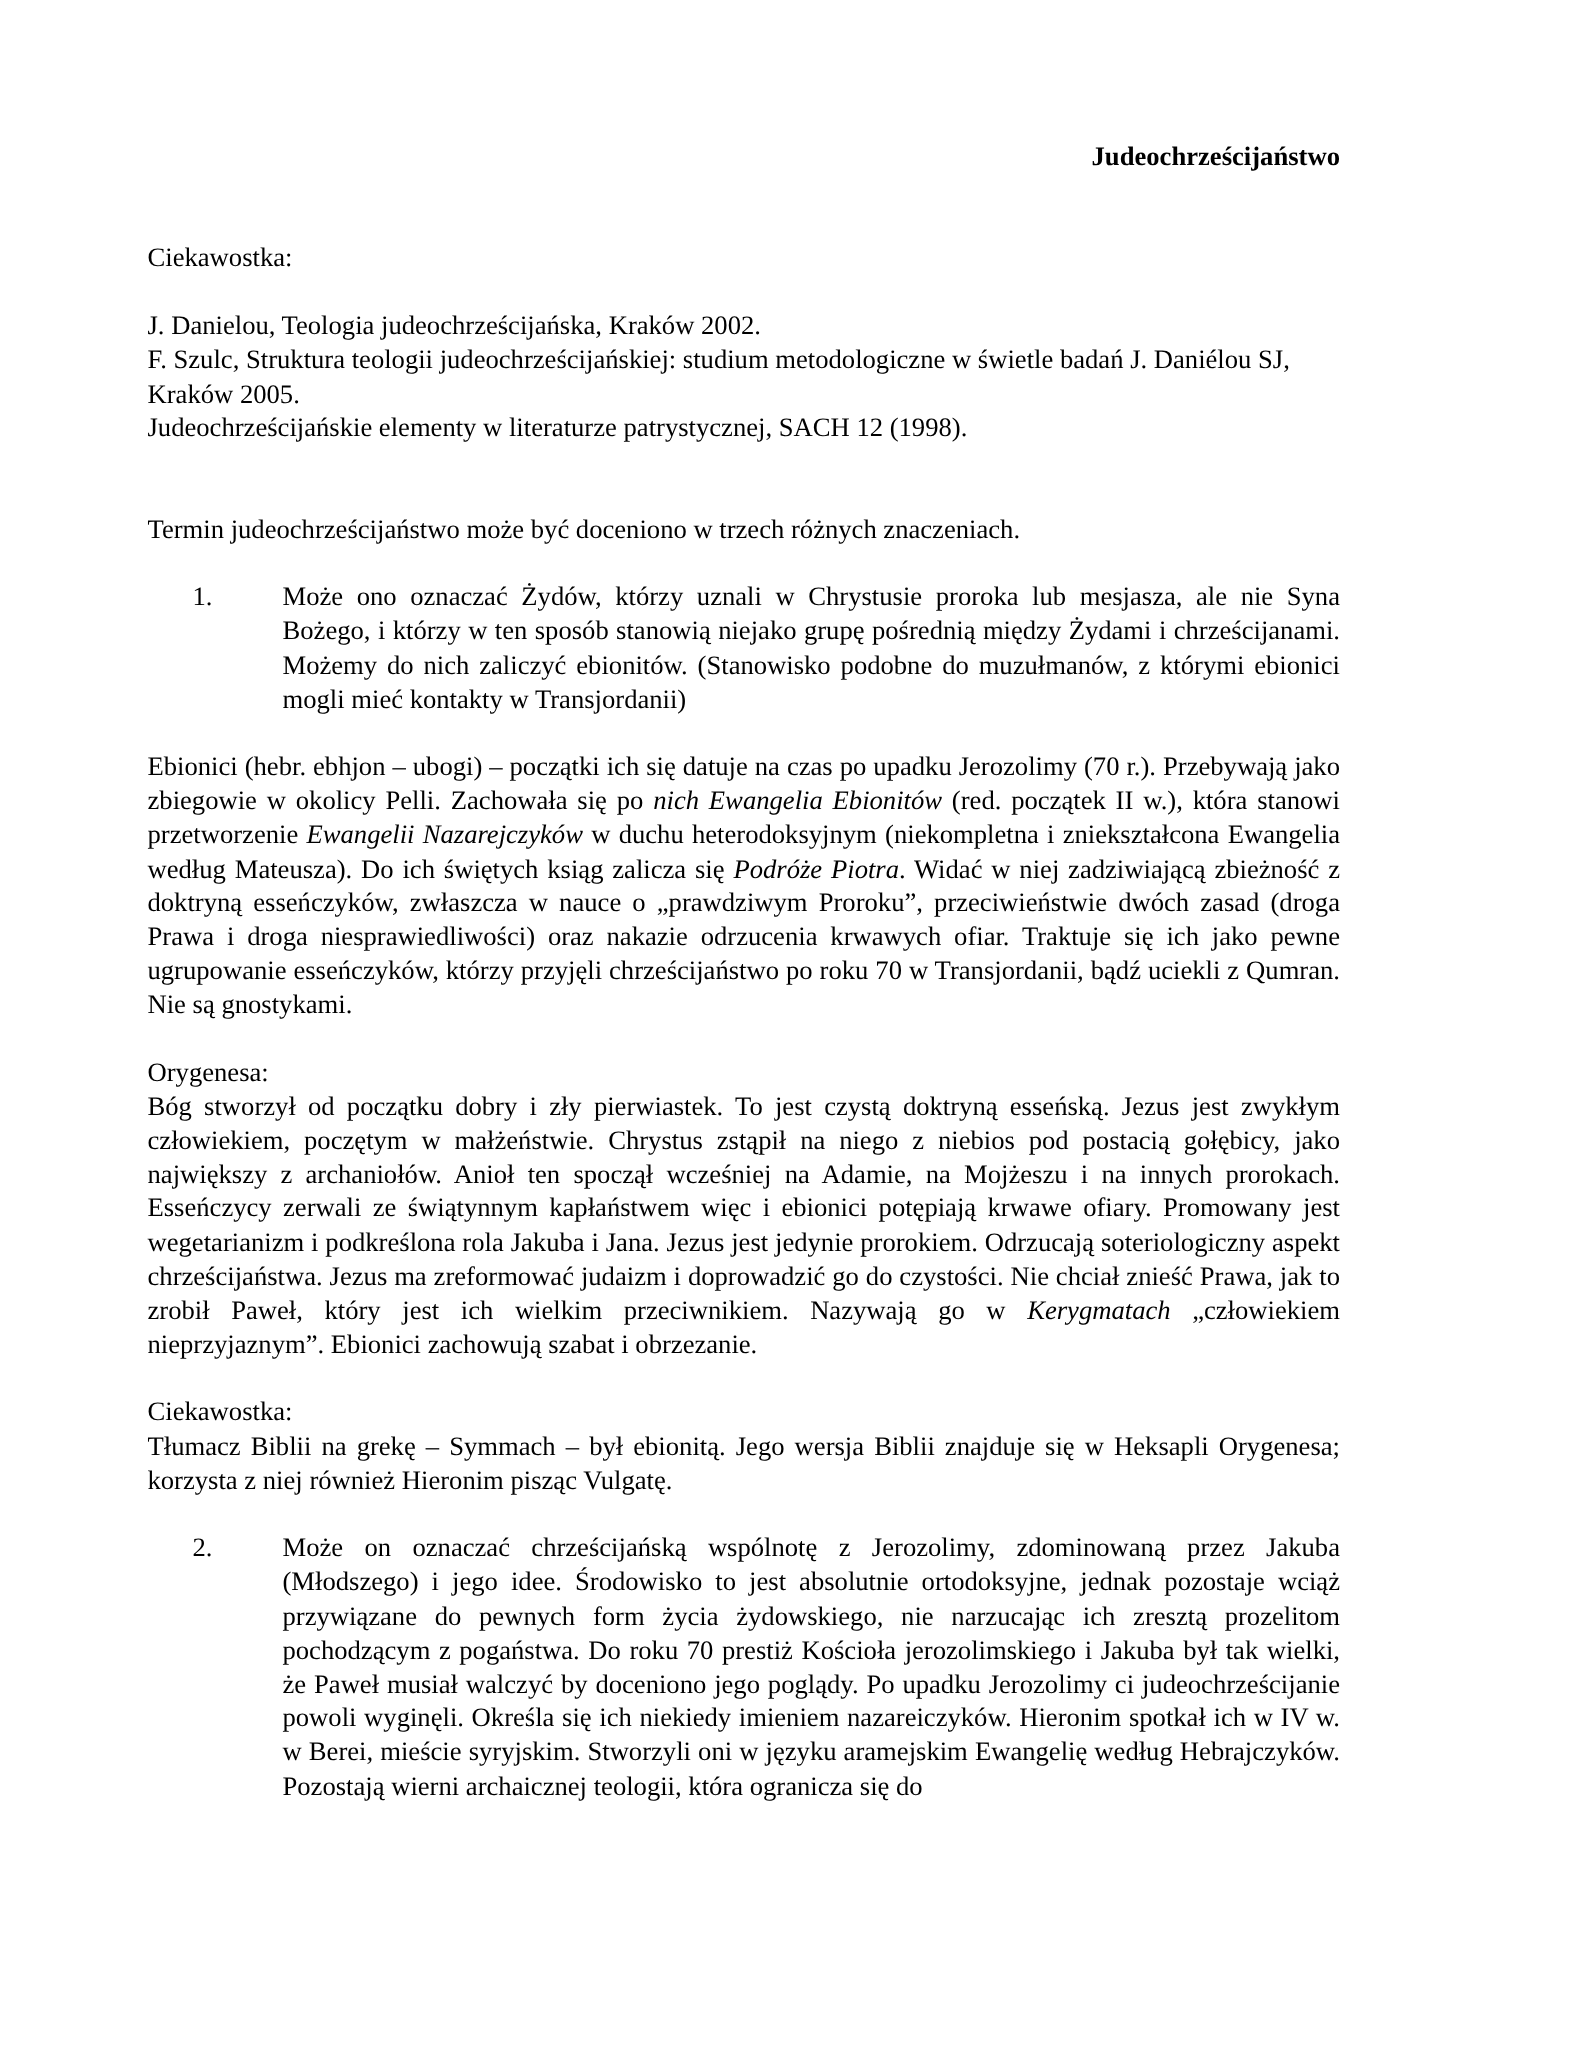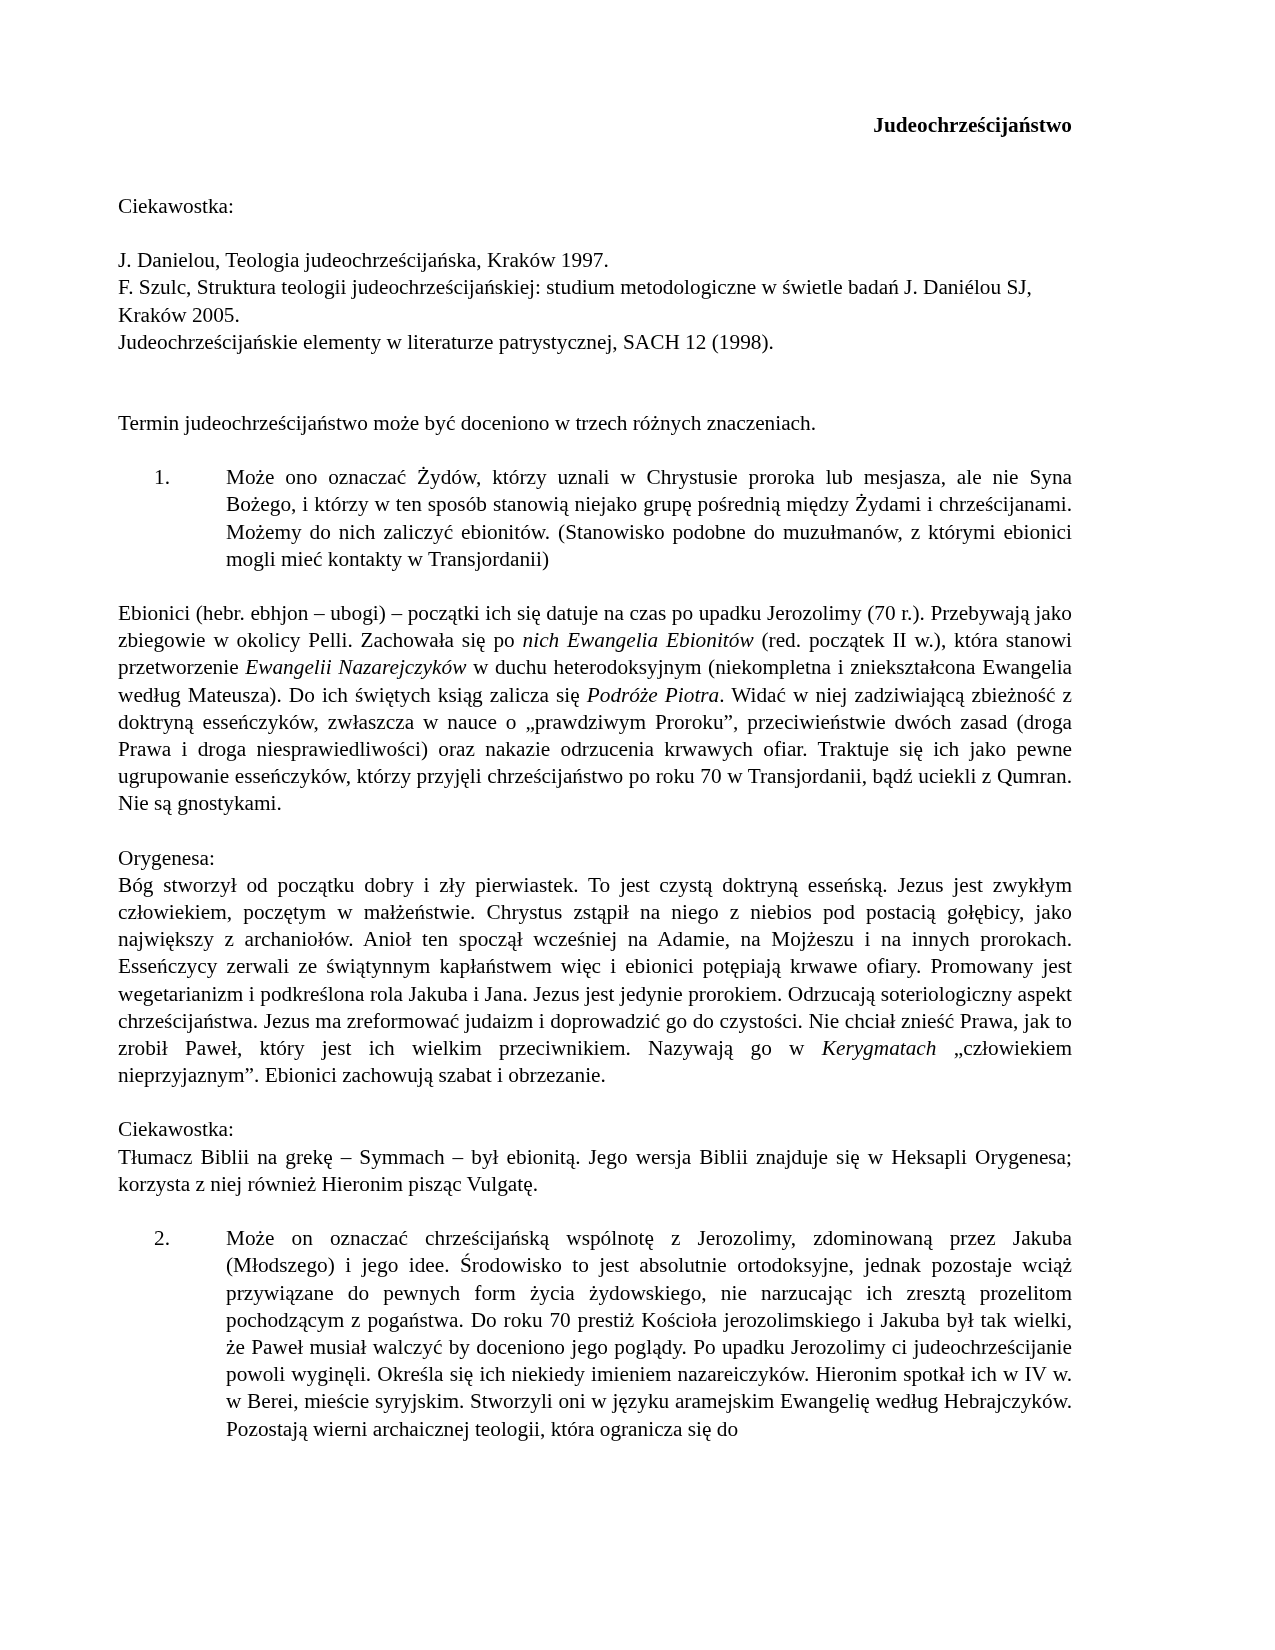--- a/index.html
+++ b/index.html
@@ -58,21 +58,21 @@
 
 <div class="page">
 
   <p class="title">Judeochrześcijaństwo</p>
   <div class="gap-title"></div>
 
   <p>Ciekawostka:</p>
   <div class="gap1"></div>
 
   <div>
-    <p class="biblio-line">J. Danielou, Teologia judeochrześcijańska, Kraków 1997.</p>
+    <p class="biblio-line">J. Danielou, Teologia judeochrześcijańska, Kraków 2002.</p>
     <p class="biblio-line">F. Szulc, Struktura teologii judeochrześcijańskiej: studium metodologiczne w świetle badań J. Daniélou SJ, Kraków 2005.</p>
     <p class="biblio-line">Judeochrześcijańskie elementy w literaturze patrystycznej, SACH 12 (1998).</p>
   </div>
 
   <div class="gap2"></div>
 
   <p>Termin judeochrześcijaństwo może być doceniono w trzech różnych znaczeniach.</p>
   <div class="gap1"></div>
 
   <div class="list-item">

